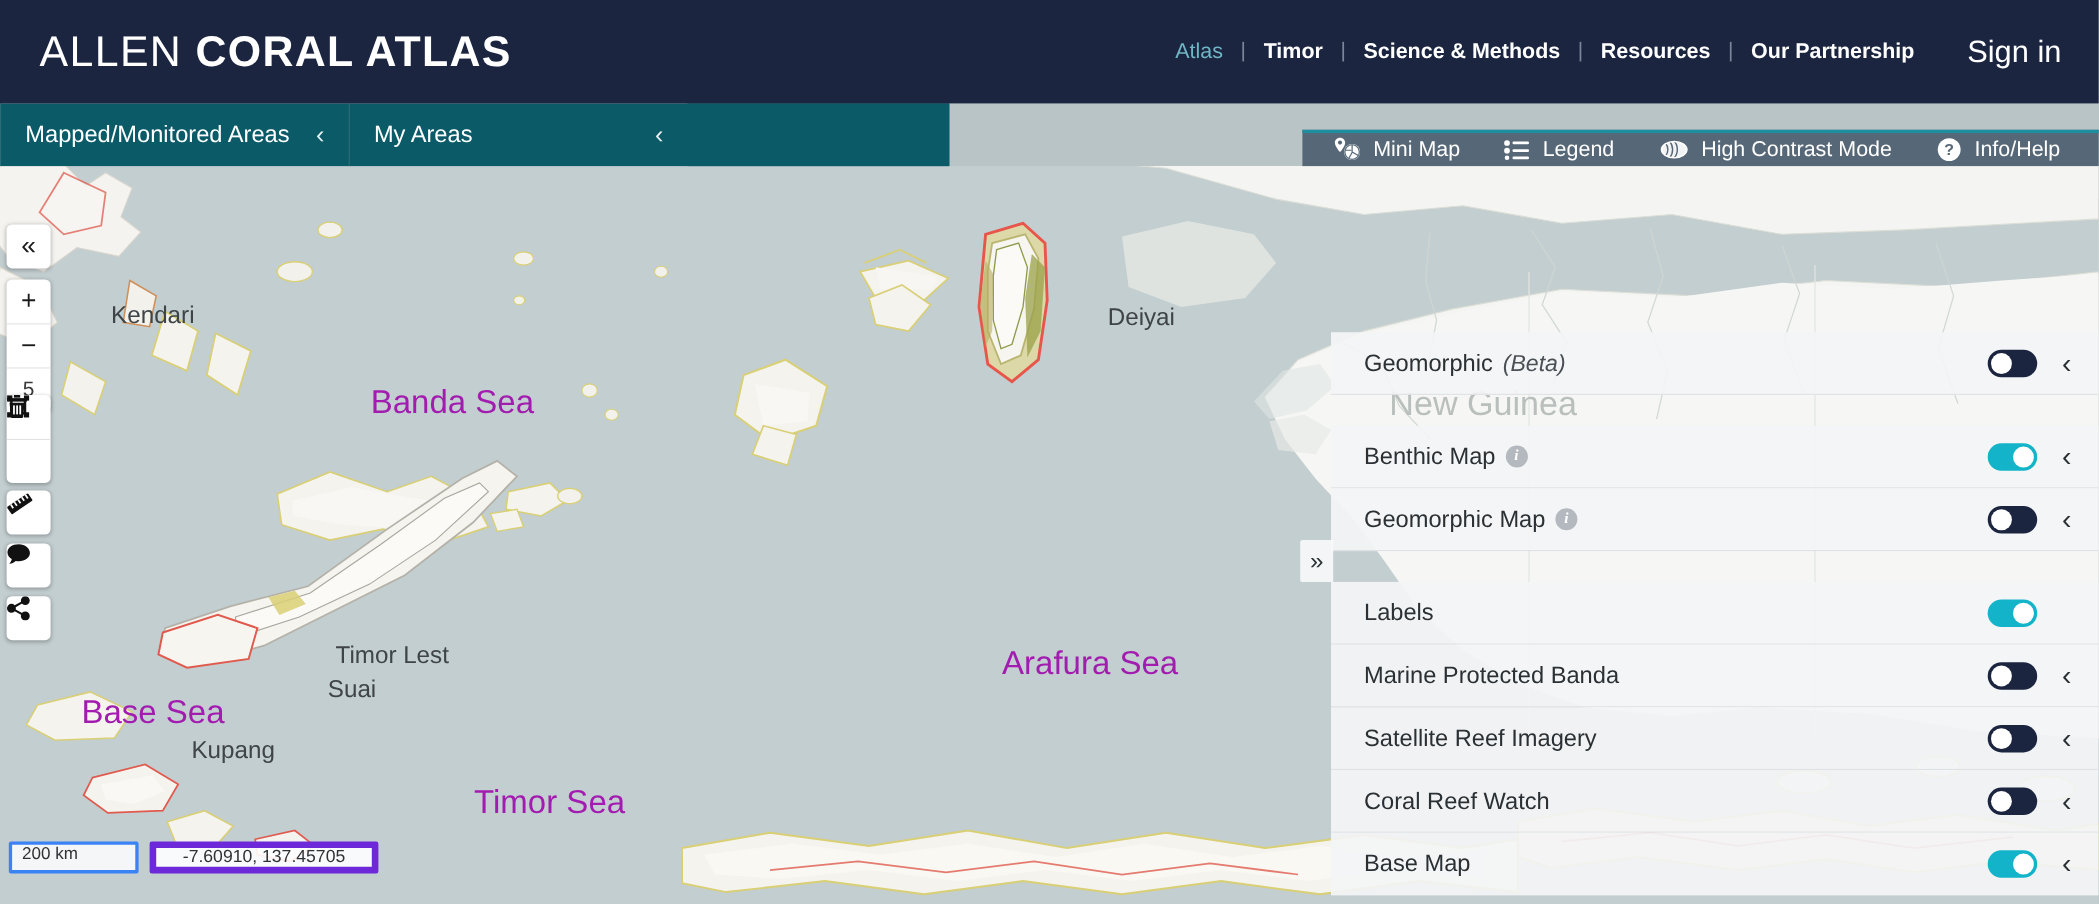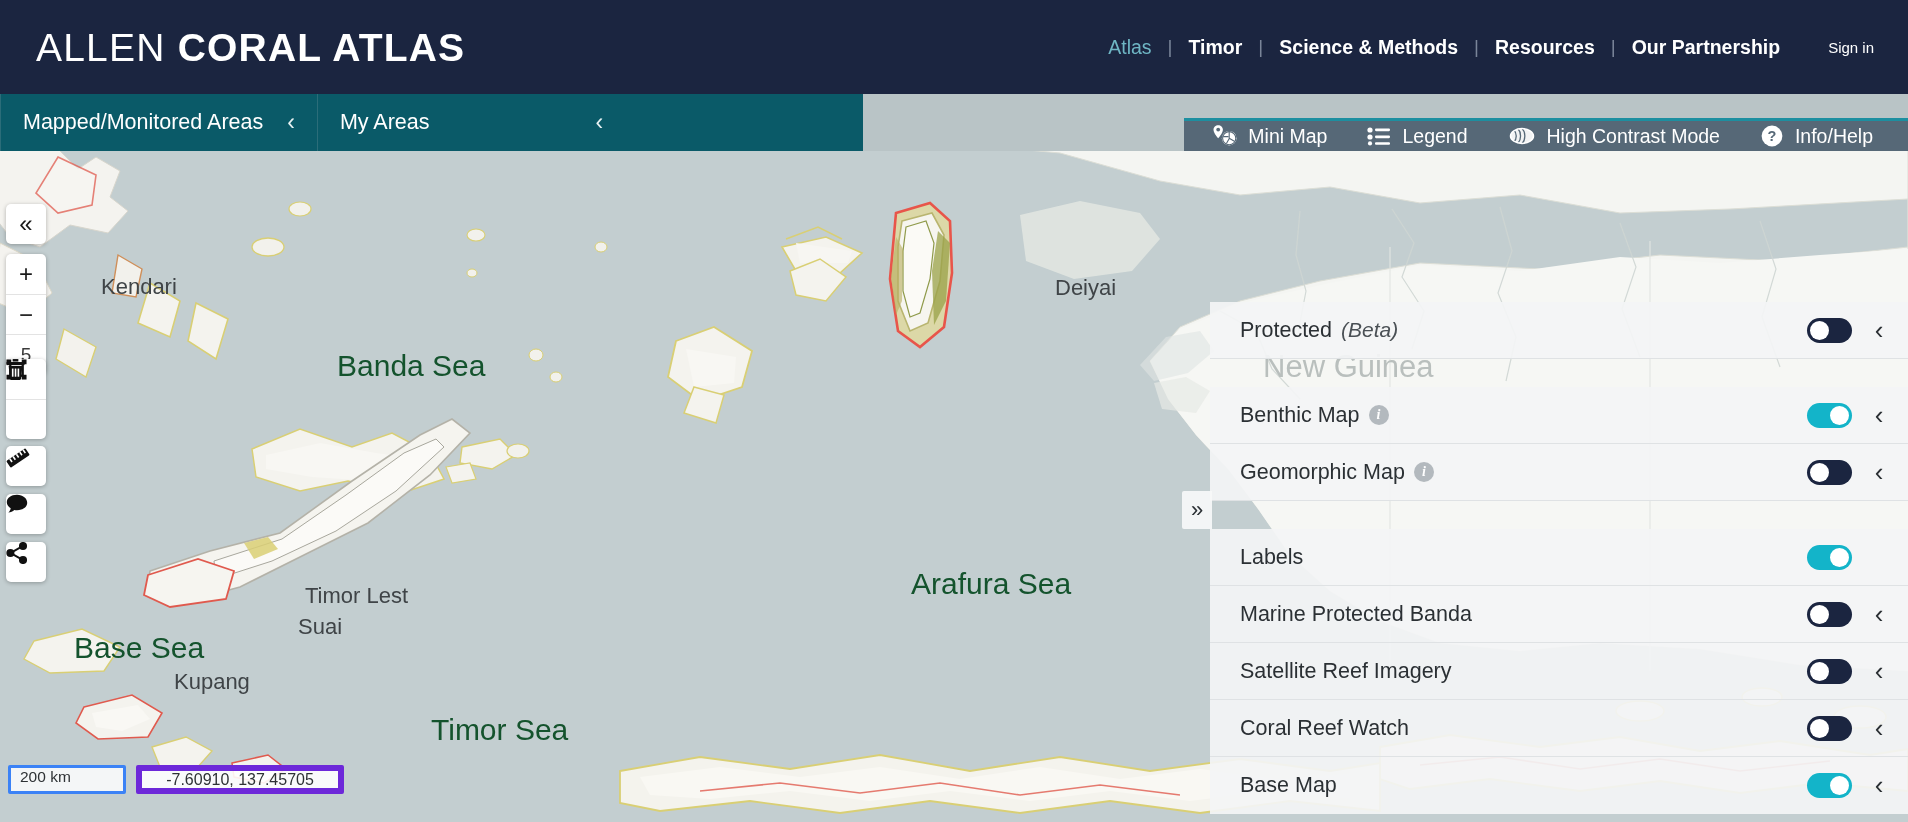--- a/index.html
+++ b/index.html
@@ -23,21 +23,21 @@
   }
   .logo .light { font-weight: 300; }
   .logo .bold  { font-weight: 700; }
   .nav { margin-left: auto; display: flex; align-items: center; padding-right: 34px; }
   .nav a {
     color: #ffffff; font-size: 19.5px; font-weight: 700; text-decoration: none;
     white-space: nowrap;
   }
   .nav a.active { color: #6fb6c4; font-weight: 400; }
   .nav .sep { color: #7a8599; font-size: 19px; padding: 0 16px; font-weight: 300; }
-  .nav .signin { font-weight: 400; margin-left: 48px; font-size: 15px; }
+  .nav .signin { font-weight: 400; margin-left: 48px; font-size: 28px; }
 
   
   .toolbar {
     position: absolute; top: 94px; left: 0; width: 1908px; height: 57px;
     display: flex; align-items: stretch; z-index: 55;
   }
   .tb-left { display: flex; align-items: stretch; background: #0a5a68; }
   .tb-search {
     width: 303px; display: flex; align-items: center; gap: 14px;
     padding-left: 20px; position: relative;
@@ -69,21 +69,21 @@
   
   .map {
     position: absolute; top: 151px; left: 0; width: 1908px; height: 671px;
     background: #c3ced0; overflow: hidden;
   }
   .map svg { position: absolute; top: 0; left: 0; }
   .maplabel {
     position: absolute; color: #5e6367; white-space: nowrap;
     font-family: "Liberation Sans", sans-serif;
   }
-  .maplabel.sea-big { font-size: 30px; color: #14532d; }
+  .maplabel.sea-big { font-size: 30px; color: #a21caf; }
   .maplabel.city { font-size: 22px; color: #3f4447; }
   .maplabel.ghost { font-size: 31px; color: #b9bfbd; }
 
   
   .rail { position: absolute; left: 6px; z-index: 40; }
   .rail-box {
     width: 40px; background: #ffffff; border-radius: 5px;
     box-shadow: 0 1px 4px rgba(0,0,0,.28);
     display: flex; flex-direction: column; overflow: hidden;
   }
@@ -334,24 +334,24 @@
         <ellipse cx="1860" cy="566" rx="26" ry="11" fill="#f2f1ea" stroke="#d9cf74" stroke-width="1.4"></ellipse>
 
         <g stroke="#e2e5e2" stroke-width="1.4" opacity=".8">
           <line x1="1390" y1="96" x2="1390" y2="520"></line>
           <line x1="1650" y1="90" x2="1650" y2="520"></line>
         </g>
       </g>
     </svg>
 
     <div class="maplabel city" style="left:101px;  top:123px;">Kendari</div>
-    <div class="maplabel city" style="left:1007px; top:124px;margin-left:48px;">Deiyai</div>
+    <div class="maplabel city" style="left:1007px; top:124px;">Deiyai</div>
     <div class="maplabel sea-big" style="left:337px; top:198px;">Banda Sea</div>
     <div class="maplabel ghost" style="left:1263px; top:198px;">New Guinea</div>
-    <div class="maplabel sea-big" style="left:911px; top:416px;">Arafura Sea</div>
+    <div class="maplabel sea-big" style="left:911px; top:436px;">Arafura Sea</div>
     <div class="maplabel city" style="left:305px;  top:432px;">Timor Lest</div>
     <div class="maplabel city" style="left:298px;  top:463px;">Suai</div>
     <div class="maplabel sea-big" style="left:74px; top:480px;">Base Sea</div>
     <div class="maplabel city" style="left:174px;  top:518px; font-weight:400;">Kupang</div>
     <div class="maplabel sea-big" style="left:431px; top:562px;">Timor Sea</div>
 
     <div class="rail" style="top:53px;">
       <div class="rail-box">
         <div class="rail-btn">«</div>
       </div>
@@ -446,21 +446,21 @@
     <div class="coords">
       <span>-7.60910, 137.45705</span>
     </div>
 
     <div class="panel-expand">»</div>
 
     <div class="layers">
 
       <div class="layer-row">
         <div class="layer-name">
-          <span>Protected</span>
+          <span>Geomorphic</span>
           <span class="beta">(Beta)</span>
         </div>
         <div class="layer-ctl">
           <div class="toggle">
               <span class="knob"></span>
             </div>
           <span class="layer-chev">‹</span>
         </div>
       </div>
 

